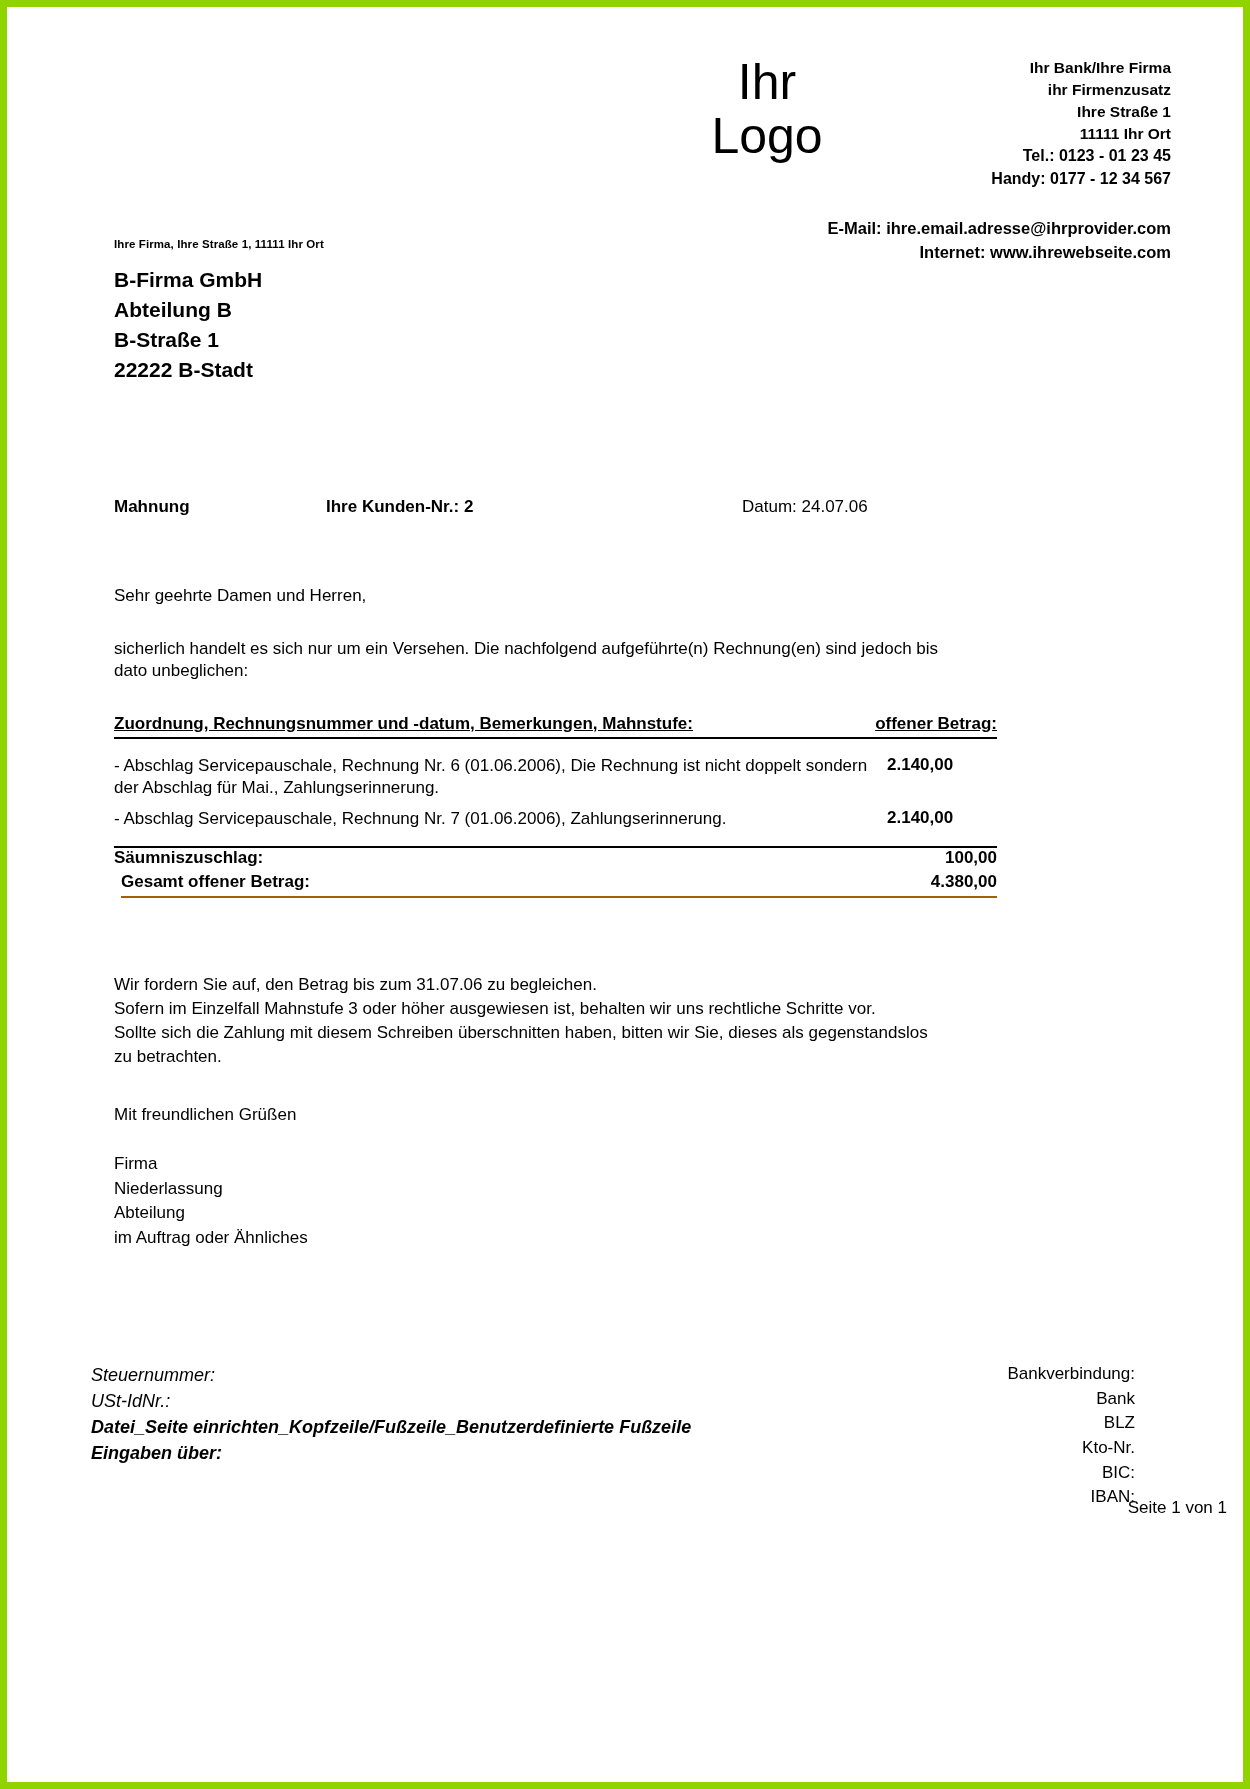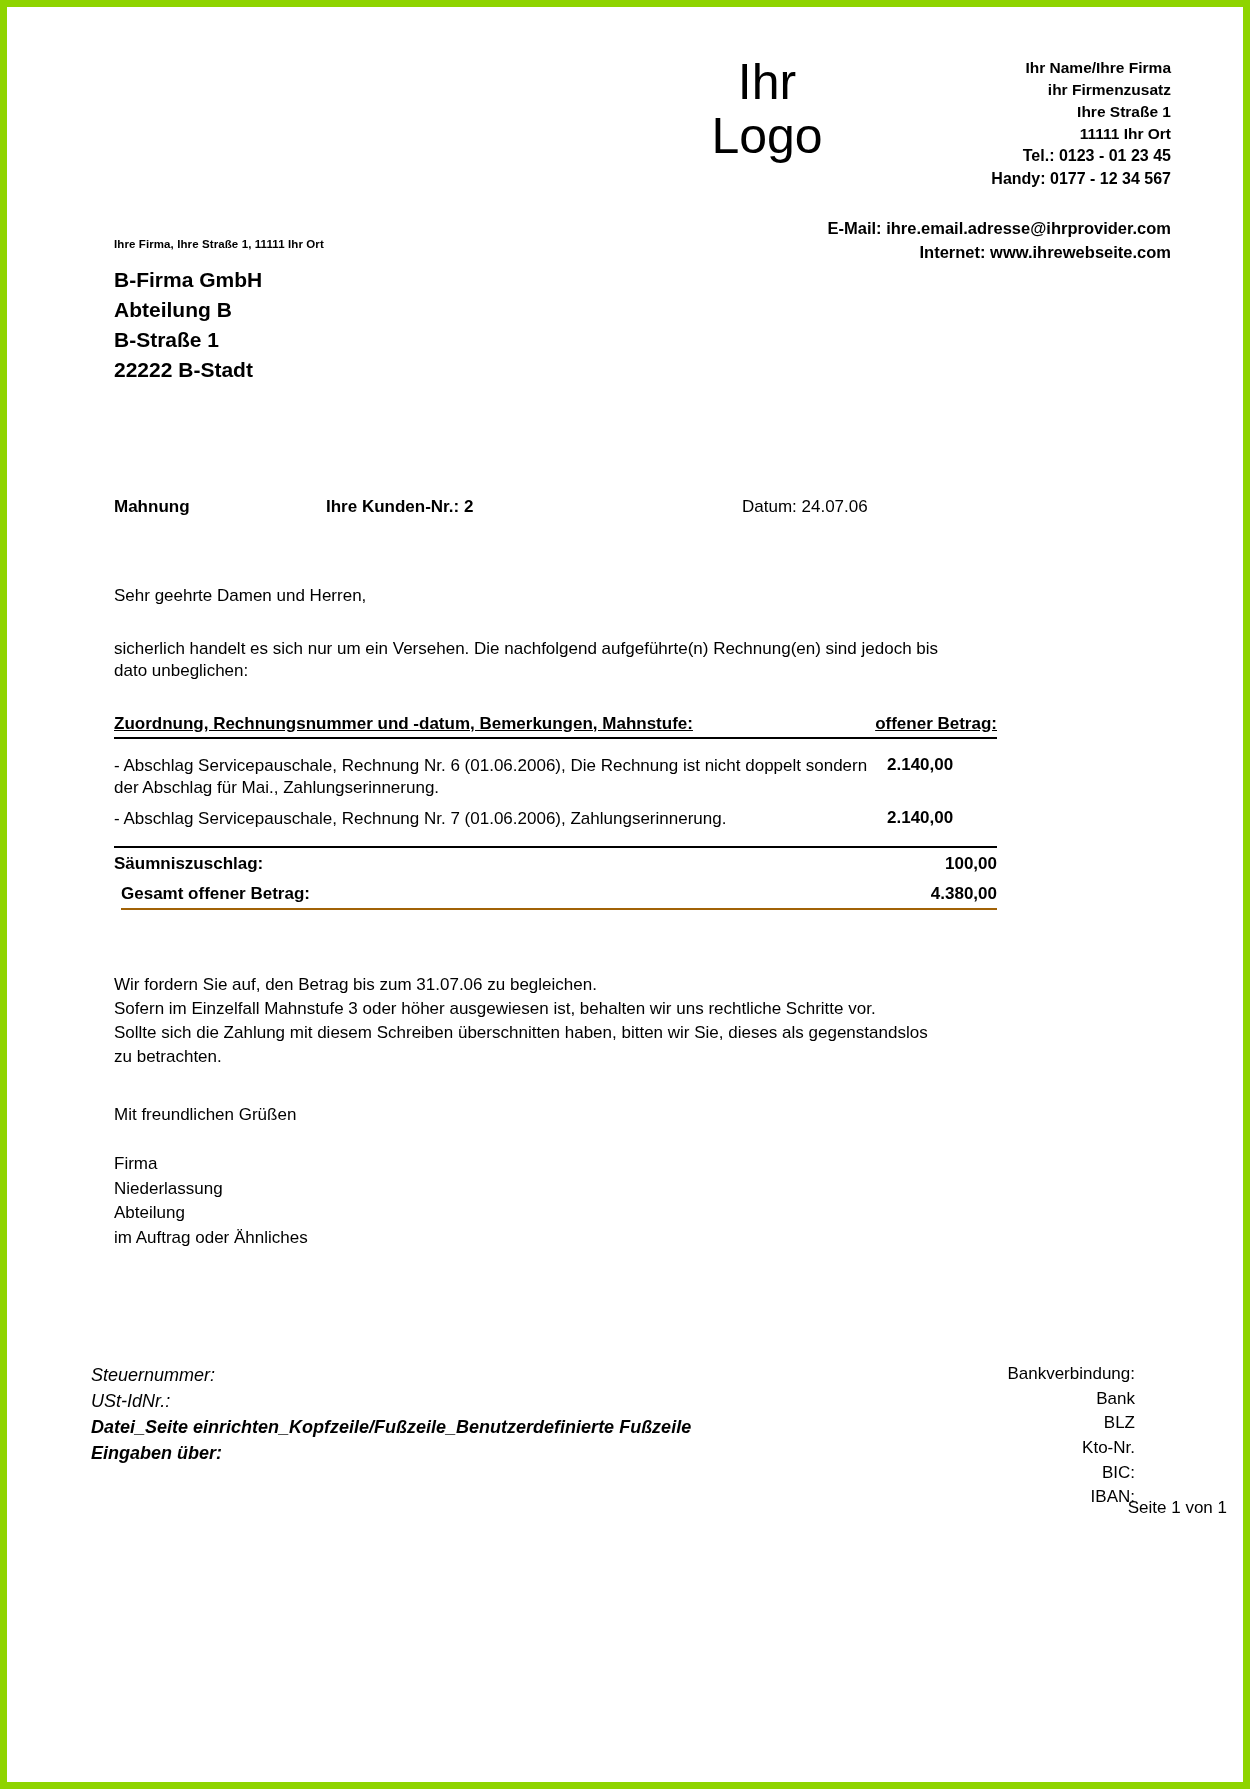--- a/index.html
+++ b/index.html
@@ -160,21 +160,20 @@
 
   .t-sep {
     border-top: 2px solid #000;
     margin-top: 16px;
   }
 
   .t-total {
     display: flex;
     justify-content: space-between;
     font-weight: bold;
-    padding-top: 6px;
     padding-bottom: 4px;
   }
   .t-total.last { border-bottom: 2px solid #a16207; margin-left: 7px; }
 
   
   .closing {
     position: absolute;
     left: 107px;
     top: 966px;
     width: 890px;
@@ -234,21 +233,21 @@
   <div class="sheet">
 
     <div class="header">
 
       <div class="logo">
         <span class="logo-line first">Ihr</span>
         <span class="logo-line">Logo</span>
       </div>
 
       <div class="sender-block">
-        <div>Ihr Name/Ihre Firma</div>
+        <div>Ihr Bank/Ihre Firma</div>
         <div>ihr Firmenzusatz</div>
         <div>Ihre Straße 1</div>
         <div>11111 Ihr Ort</div>
       </div>
 
       <div class="sender-phone">
         <div>Tel.: 0123 - 01 23 45</div>
         <div>Handy: 0177 - 12 34 567</div>
       </div>
 

